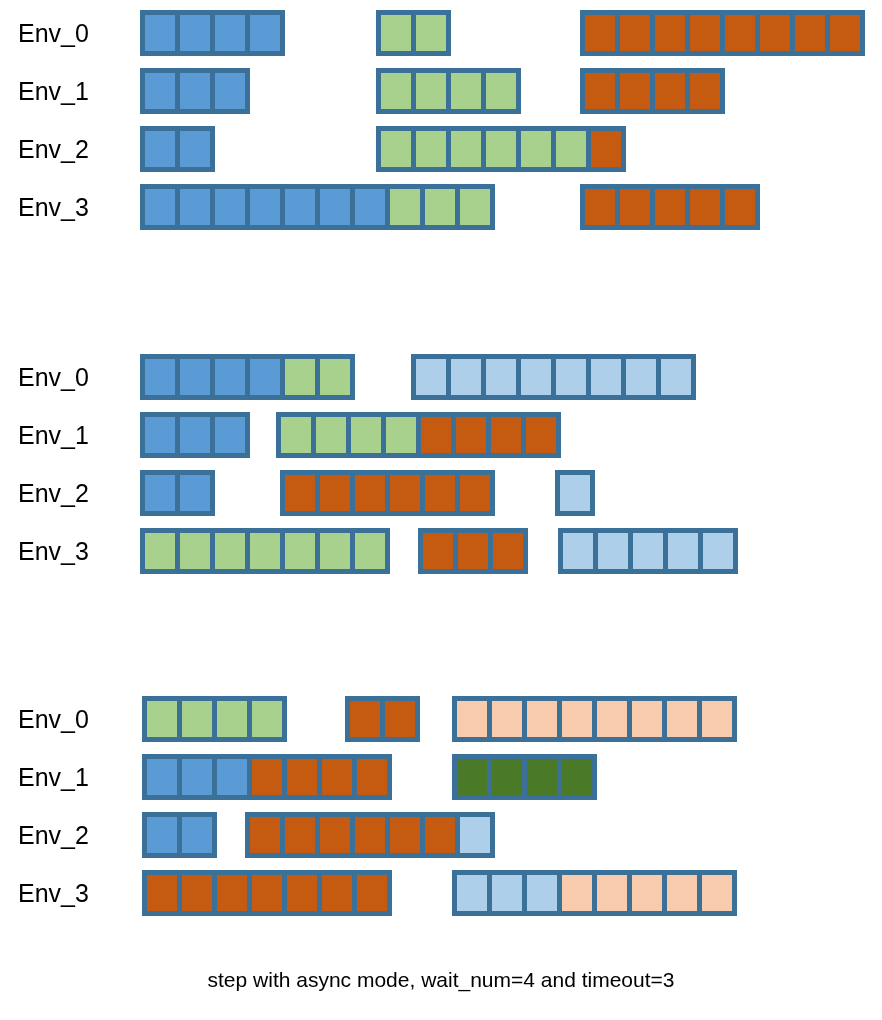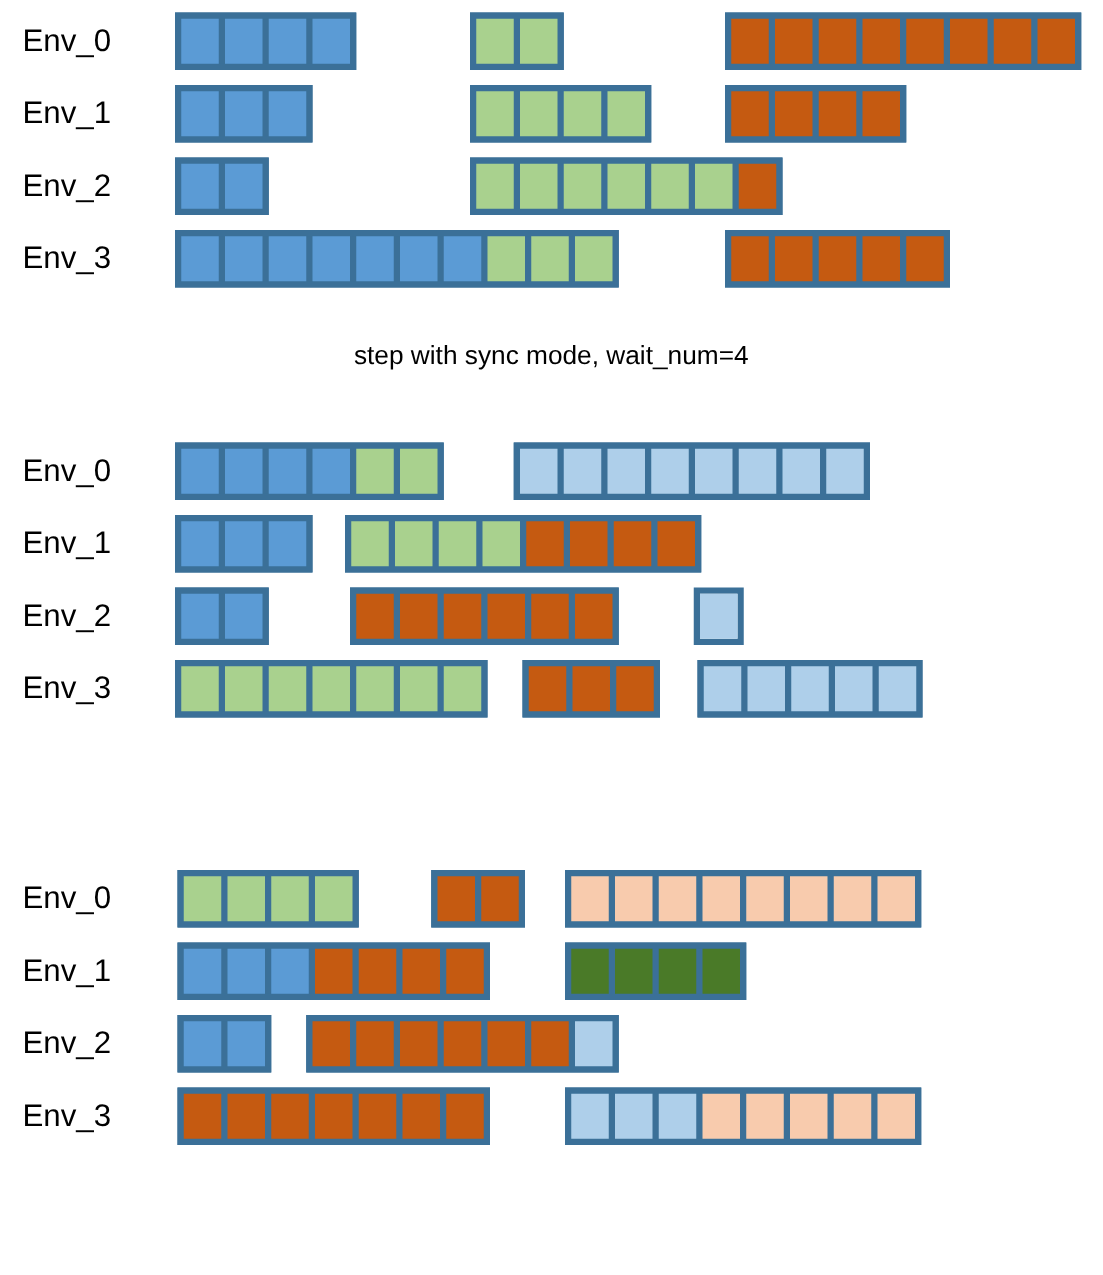--- a/index.html
+++ b/index.html
@@ -170,21 +170,20 @@
           <div class="group" style="left: 580px;">
             <div class="cell" style="background: rgb(197, 90, 17);"></div>
             <div class="cell" style="background: rgb(197, 90, 17);"></div>
             <div class="cell" style="background: rgb(197, 90, 17);"></div>
             <div class="cell" style="background: rgb(197, 90, 17);"></div>
             <div class="cell" style="background: rgb(197, 90, 17);"></div>
           </div>
         </div>
       </div>
     </div>
-    <div class="caption" style="top: 272px;">step with sync mode, wait_num=4</div>
     <div class="diagram" style="top: 348px;">
       <div class="row">
         <div class="row-label">Env_0</div>
         <div class="track">
           <div class="group" style="left: 140px;">
             <div class="cell" style="background: rgb(91, 155, 213);"></div>
             <div class="cell" style="background: rgb(91, 155, 213);"></div>
             <div class="cell" style="background: rgb(91, 155, 213);"></div>
             <div class="cell" style="background: rgb(91, 155, 213);"></div>
             <div class="cell" style="background: rgb(169, 209, 142);"></div>
@@ -351,13 +350,14 @@
             <div class="cell" style="background: rgb(174, 207, 234);"></div>
             <div class="cell" style="background: rgb(248, 203, 173);"></div>
             <div class="cell" style="background: rgb(248, 203, 173);"></div>
             <div class="cell" style="background: rgb(248, 203, 173);"></div>
             <div class="cell" style="background: rgb(248, 203, 173);"></div>
             <div class="cell" style="background: rgb(248, 203, 173);"></div>
           </div>
         </div>
       </div>
     </div>
+    <div class="caption" style="top: 967px;">step with async mode, wait_num=4 and timeout=3</div>
   </div>
 
 </body></html>

